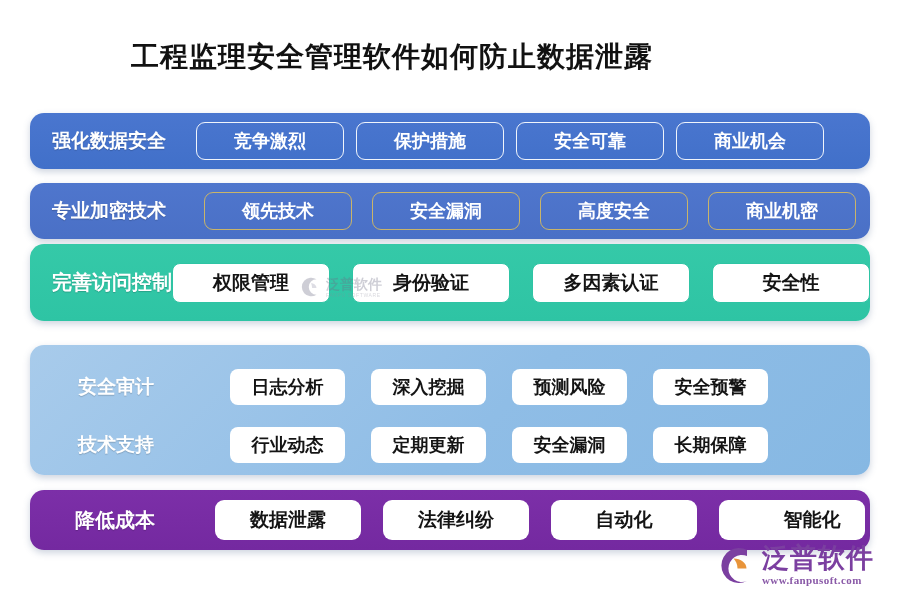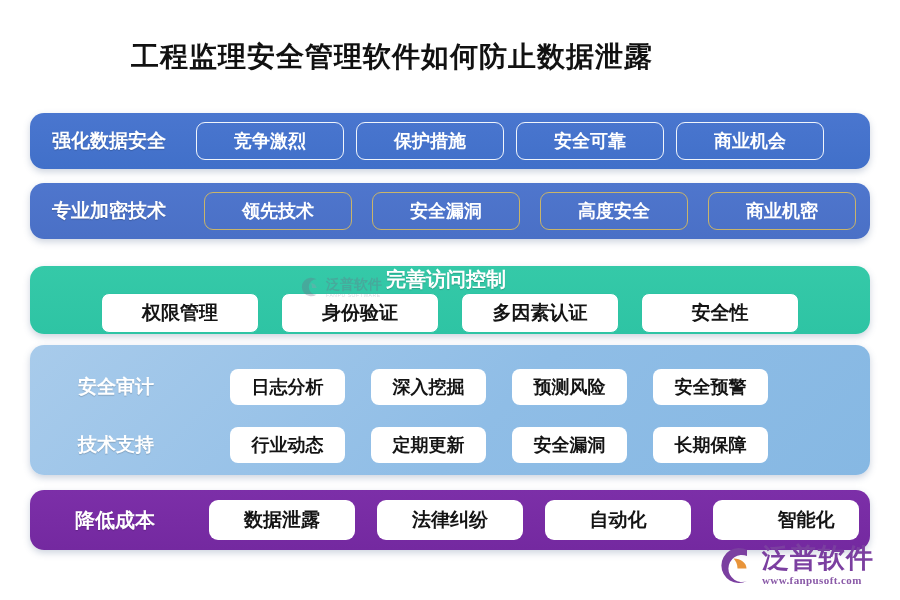--- a/index.html
+++ b/index.html
@@ -84,23 +84,22 @@
     border:1.5px solid #c9b469;
     border-radius:9px;
     background:transparent;
     color:#ffffff;
     font-size:18px;
   }
   #row2 .pill:last-child{margin-right:0;}
 
   
   #row3{
-    top:266px;height:68px;
+    top:244px;height:77px;
     background:linear-gradient(180deg,#35c9a8 0%,#2ec4a4 100%);
-    flex-direction:column;
   }
   #row3 .band-label{margin-left:22px;width:150px;font-size:20px;}
   #row3 .pills{margin-left:0px;}
   #row3 .pill{
     width:158px;height:40px;margin-right:22px;
     border:1px solid #2ec4a4;
     border-radius:8px;
     background:#ffffff;
     color:#141414;
     font-size:19px;
@@ -125,21 +124,21 @@
     font-size:18px;
   }
   #row4 .pill:last-child{margin-right:0;}
 
   
   #row5{
     top:490px;height:60px;
     background:linear-gradient(180deg,#7c2fa8 0%,#7429a0 100%);
   }
   #row5 .band-label{margin-left:45px;width:130px;font-size:20px;}
-  #row5 .pills{margin-left:4px;}
+  #row5 .pills{margin-left:10px;}
   #row5 .pill{
     width:146px;height:40px;margin-right:22px;
     border:none;border-radius:9px;
     background:#ffffff;
     color:#141414;
     font-size:19px;
   }
   #row5 .pill:last-child{margin-right:0;padding-left:40px;}
 
   

